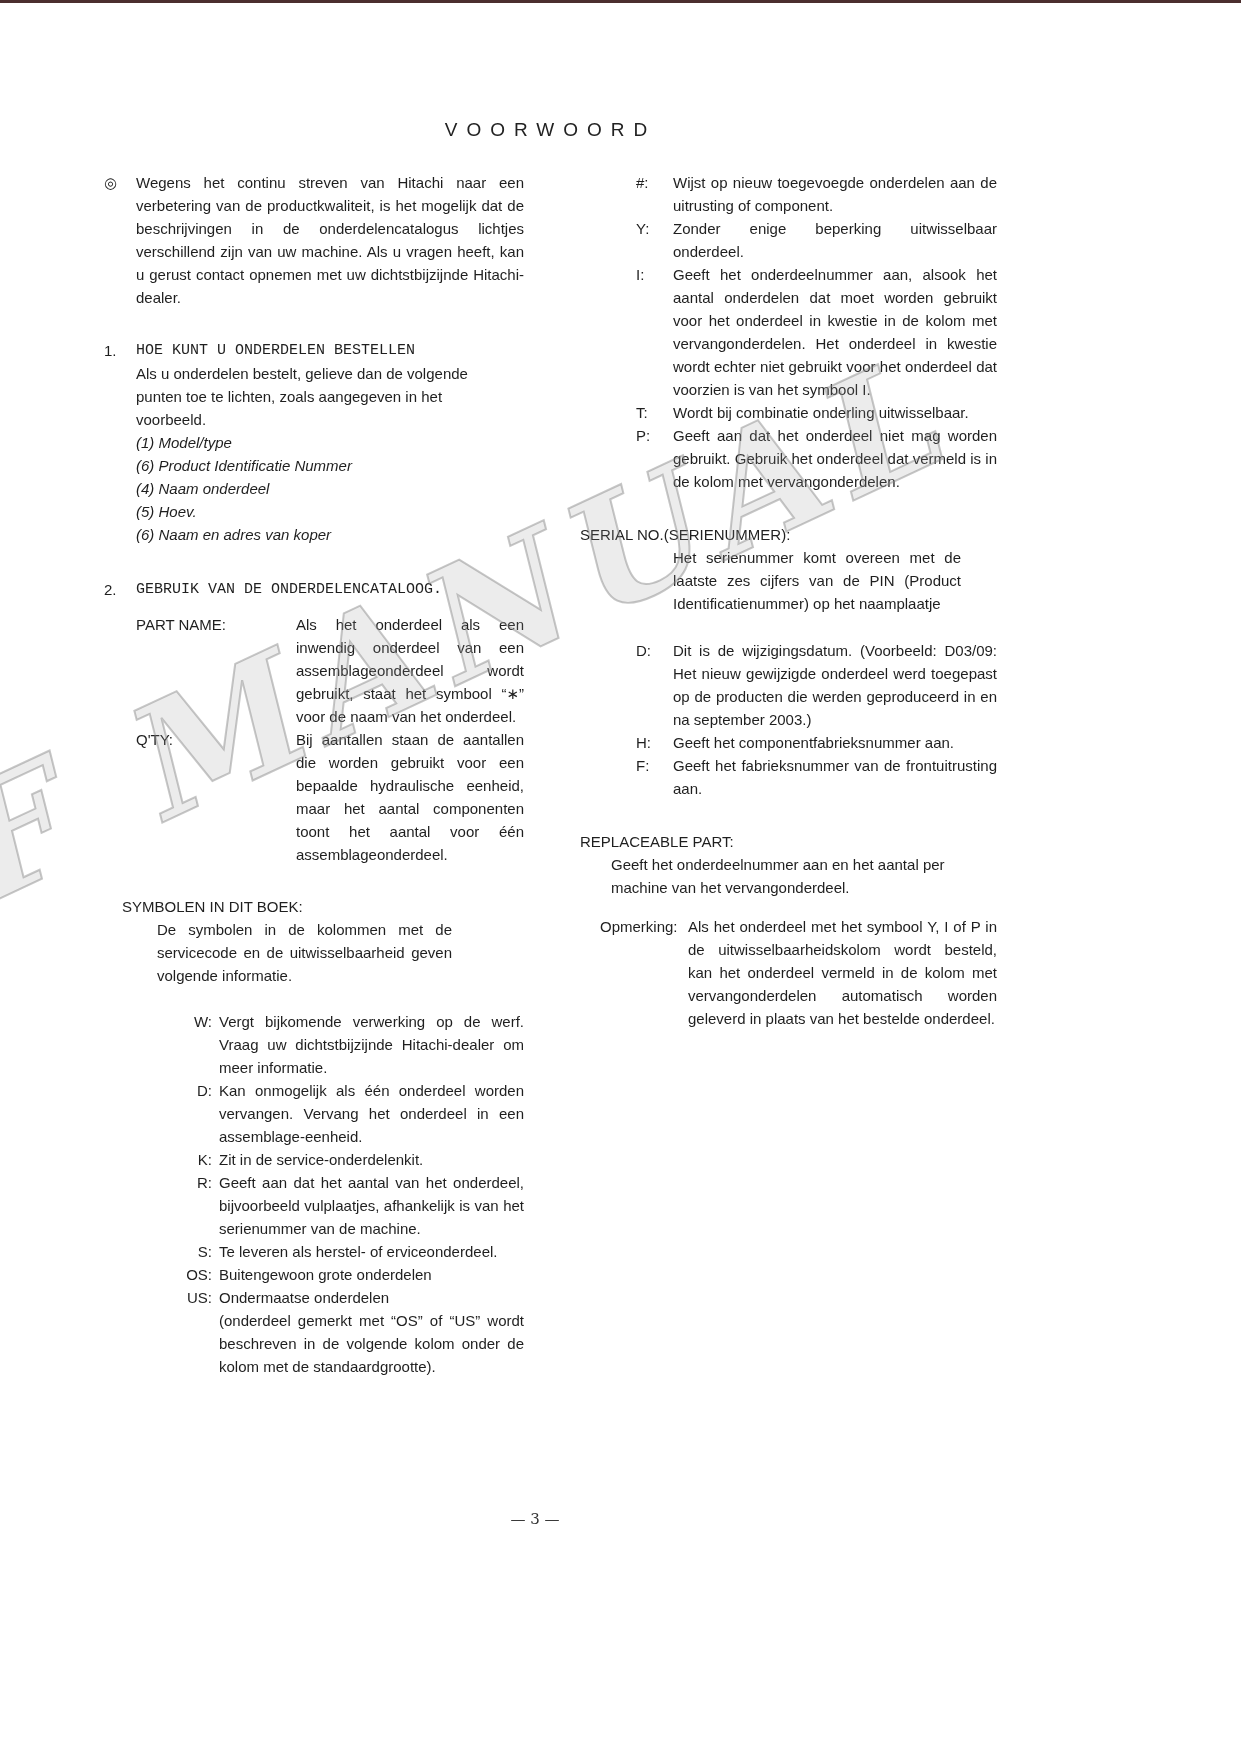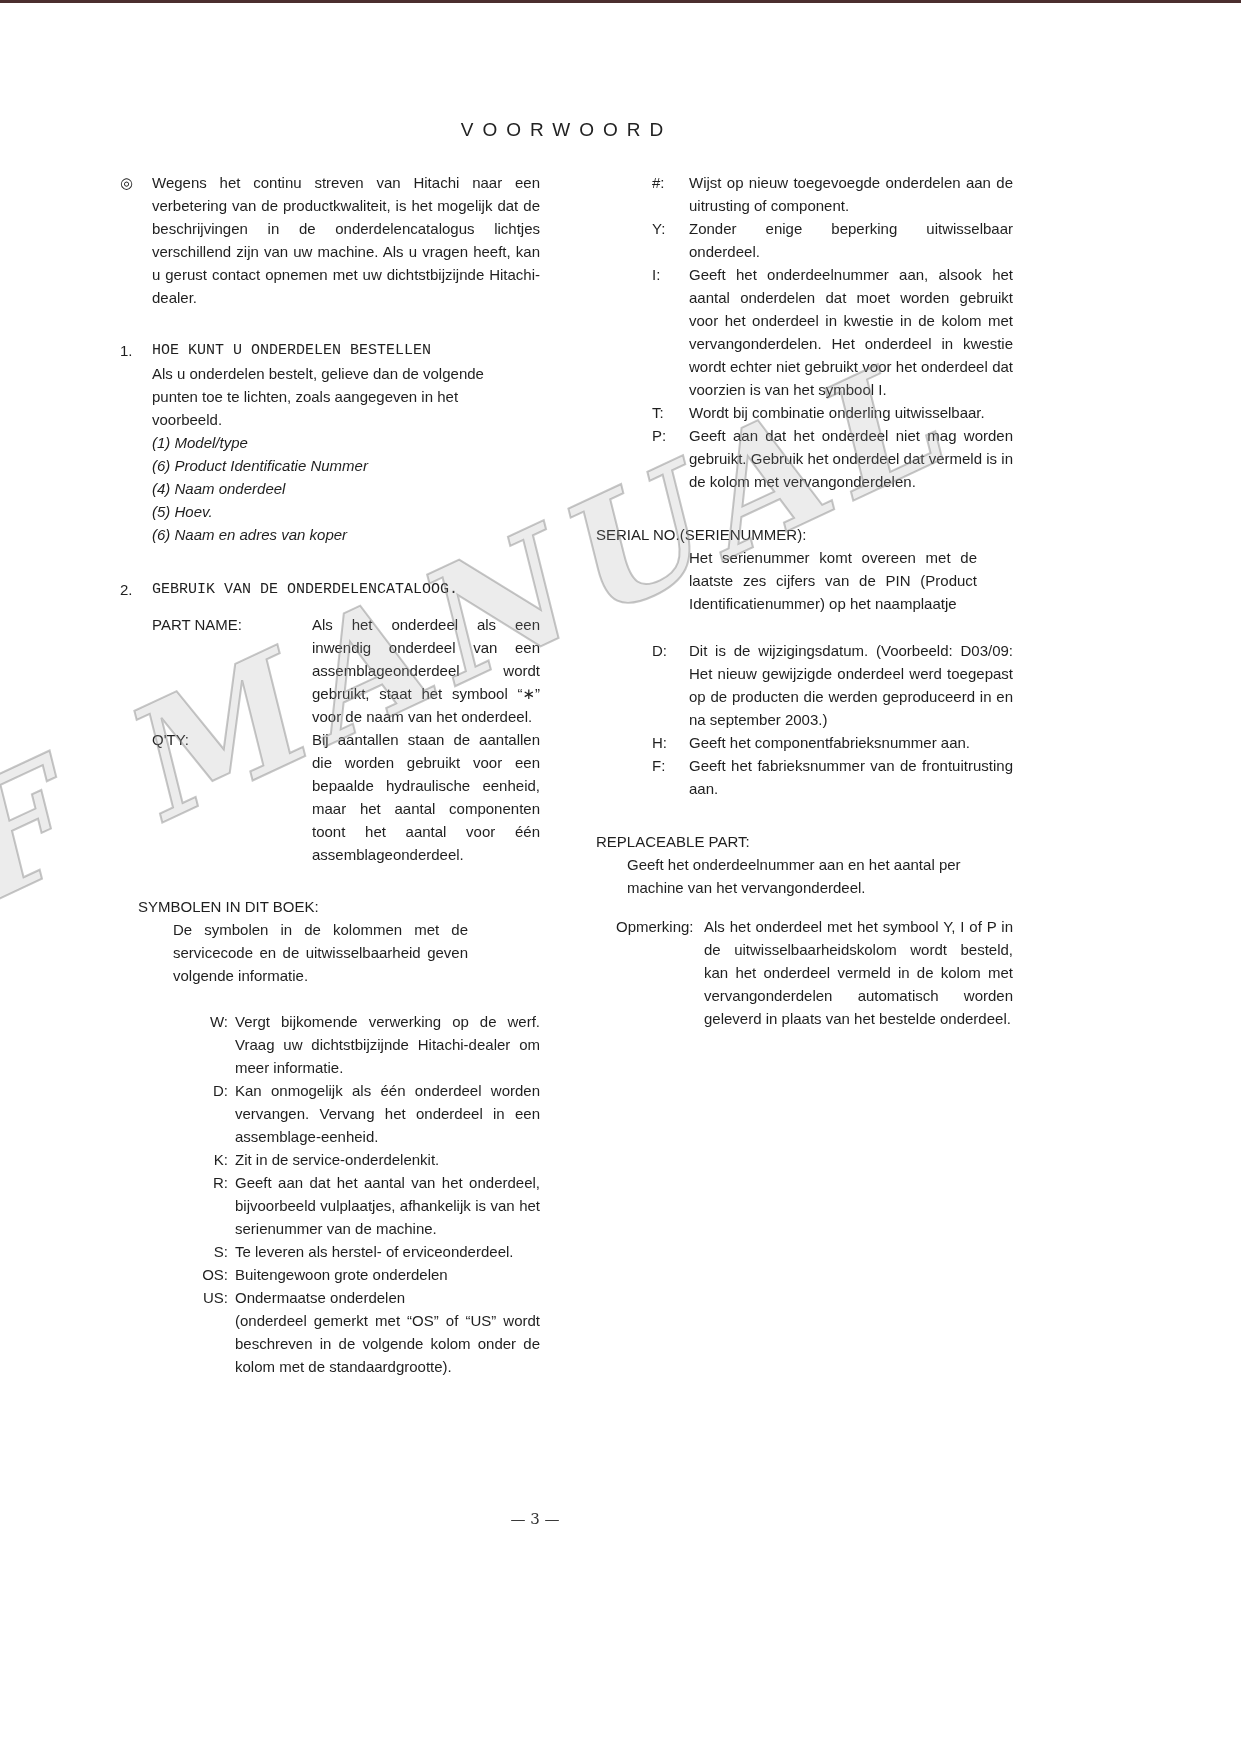--- a/index.html
+++ b/index.html
@@ -16,21 +16,21 @@
     overflow: hidden;
   }
   .top-edge {
     position: absolute;
     top: 0; left: 0;
     width: 100%; height: 3px;
     background: #4b2f2f;
   }
   .content {
     position: absolute;
-    left: 120px;
+    left: 104px;
     top: 118px;
     width: 893px;
   }
   .doc-title {
     text-align: center;
     font-size: 19px;
     letter-spacing: 9px;
     color: #222;
     margin-bottom: 30px;
   }

